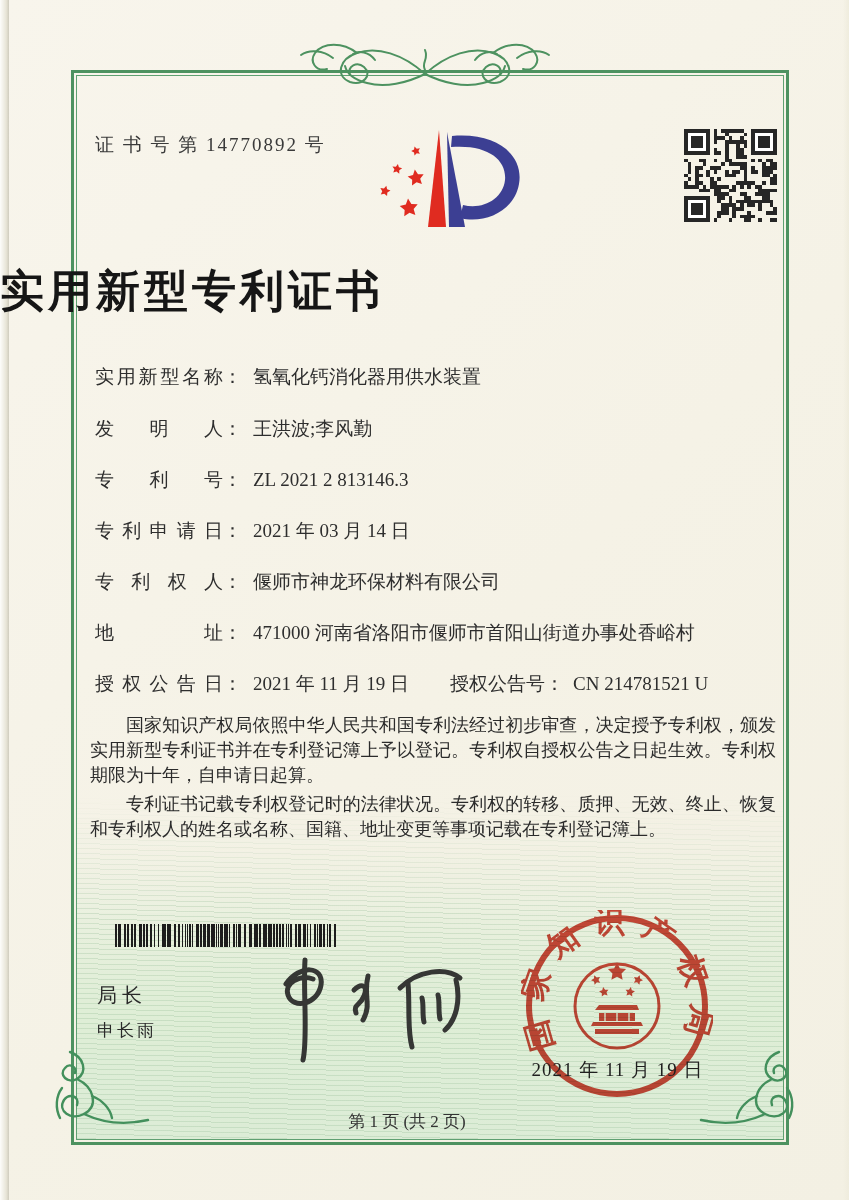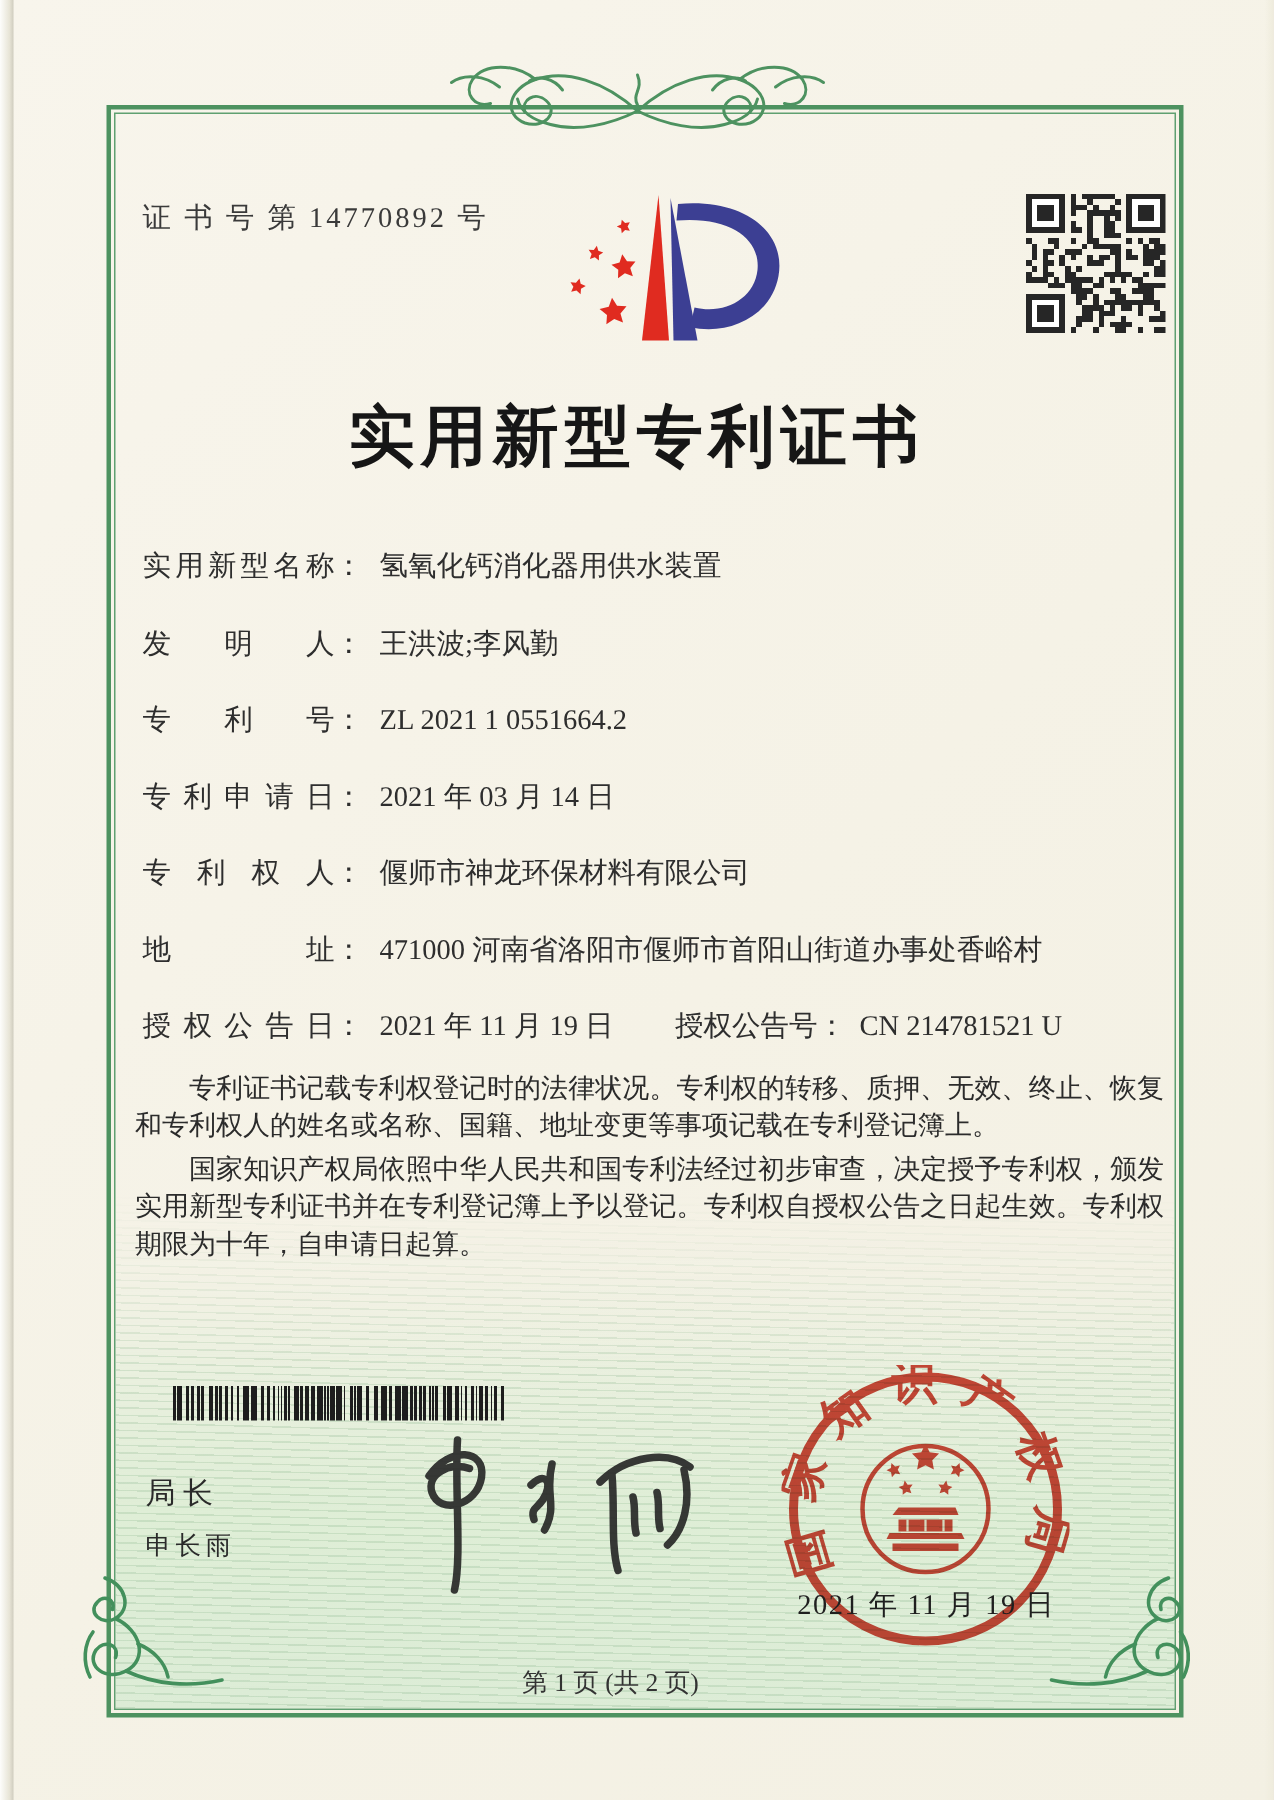--- a/index.html
+++ b/index.html
@@ -17,21 +17,21 @@
   .frame-inner{position:absolute;inset:2px;border:1px solid #5fa071;}
   .green-zone{position:absolute;left:77px;top:795px;width:706px;height:344px;
     background-image:
       repeating-linear-gradient(1.5deg, rgba(120,170,125,0.22) 0 1px, rgba(0,0,0,0) 1px 5px),
       linear-gradient(to bottom, rgba(223,238,216,0) 0%, rgba(223,238,216,0.45) 30%, rgba(221,237,213,0.95) 62%, #dcecd6 100%);
     -webkit-mask-image:linear-gradient(to bottom,transparent 0,#000 34%);
     mask-image:linear-gradient(to bottom,transparent 0,#000 34%);}
   .cert-no{position:absolute;left:95px;top:132px;font-size:19px;letter-spacing:2px;color:#3a3a3a;}
   .logo{position:absolute;left:352px;top:122px;width:185px;height:132px;}
   .qr{position:absolute;left:684px;top:129px;width:93px;height:93px;}
-  .title{position:absolute;left:0;width:849px;top:262px;text-align:center;
+  .title{position:absolute;left:0;width:849px;top:262px;
     font-size:44px;font-weight:bold;letter-spacing:4px;color:#161616;}
   .field-row{position:absolute;left:95px;font-size:19px;color:#2e2e2e;white-space:nowrap;}
   .flabel{display:inline-block;width:128px;text-align:justify;text-align-last:justify;vertical-align:bottom;}
   .fcolon{display:inline-block;}
   .fvalue{display:inline-block;padding-left:11px;}
   .grant2{position:absolute;left:355px;top:0;white-space:nowrap;}
   .grant2 .fvalue{padding-left:9px;}
   .body-text{position:absolute;left:90px;top:713px;width:686px;}
   .body-text p{margin:0 0 4px 0;font-size:18px;line-height:25px;text-align:justify;
     text-indent:2em;color:#2b2b2b;}
@@ -342,41 +342,41 @@
 
   <div class="title">实用新型专利证书</div>
 
   <div class="field-row" style="top:416px">
     <span class="flabel">发明人</span><span class="fcolon">：</span><span class="fvalue">王洪波;李风勤</span>
   </div>
   <div class="field-row" style="top:364px">
     <span class="flabel">实用新型名称</span><span class="fcolon">：</span><span class="fvalue">氢氧化钙消化器用供水装置</span>
   </div>
   <div class="field-row" style="top:467px">
-    <span class="flabel">专利号</span><span class="fcolon">：</span><span class="fvalue">ZL 2021 1 0551664.2</span>
+    <span class="flabel">专利号</span><span class="fcolon">：</span><span class="fvalue">ZL 2021 2 813146.3</span>
   </div>
   <div class="field-row" style="top:518px">
     <span class="flabel">专利申请日</span><span class="fcolon">：</span><span class="fvalue">2021 年 03 月 14 日</span>
   </div>
   <div class="field-row" style="top:569px">
     <span class="flabel">专利权人</span><span class="fcolon">：</span><span class="fvalue">偃师市神龙环保材料有限公司</span>
   </div>
   <div class="field-row" style="top:620px">
     <span class="flabel">地址</span><span class="fcolon">：</span><span class="fvalue">471000 河南省洛阳市偃师市首阳山街道办事处香峪村</span>
   </div>
   <div class="field-row" style="top:671px">
     <span class="flabel">授权公告日</span><span class="fcolon">：</span><span class="fvalue">2021 年 11 月 19 日</span>
     <span class="grant2">
       <span>授权公告号</span><span>：</span><span class="fvalue">CN 214781521 U</span>
     </span>
   </div>
 
   <div class="body-text">
+    <p>国家知识产权局依照中华人民共和国专利法经过初步审查，决定授予专利权，颁发实用新型专利证书并在专利登记簿上予以登记。专利权自授权公告之日起生效。专利权期限为十年，自申请日起算。</p>
     <p>专利证书记载专利权登记时的法律状况。专利权的转移、质押、无效、终止、恢复和专利权人的姓名或名称、国籍、地址变更等事项记载在专利登记簿上。</p>
-    <p>国家知识产权局依照中华人民共和国专利法经过初步审查，决定授予专利权，颁发实用新型专利证书并在专利登记簿上予以登记。专利权自授权公告之日起生效。专利权期限为十年，自申请日起算。</p>
   </div>
 
   <div class="barcode" id="barcodebox">
       <svg width="224" height="23" viewBox="0 0 224 23" shape-rendering="crispEdges">
         <rect x="0" y="0" width="2" height="23" fill="#1d1d1d"></rect>
         <rect x="3" y="0" width="3" height="23" fill="#1d1d1d"></rect>
         <rect x="9" y="0" width="2" height="23" fill="#1d1d1d"></rect>
         <rect x="12" y="0" width="2" height="23" fill="#1d1d1d"></rect>
         <rect x="16" y="0" width="2" height="23" fill="#1d1d1d"></rect>
         <rect x="19" y="0" width="2" height="23" fill="#1d1d1d"></rect>

